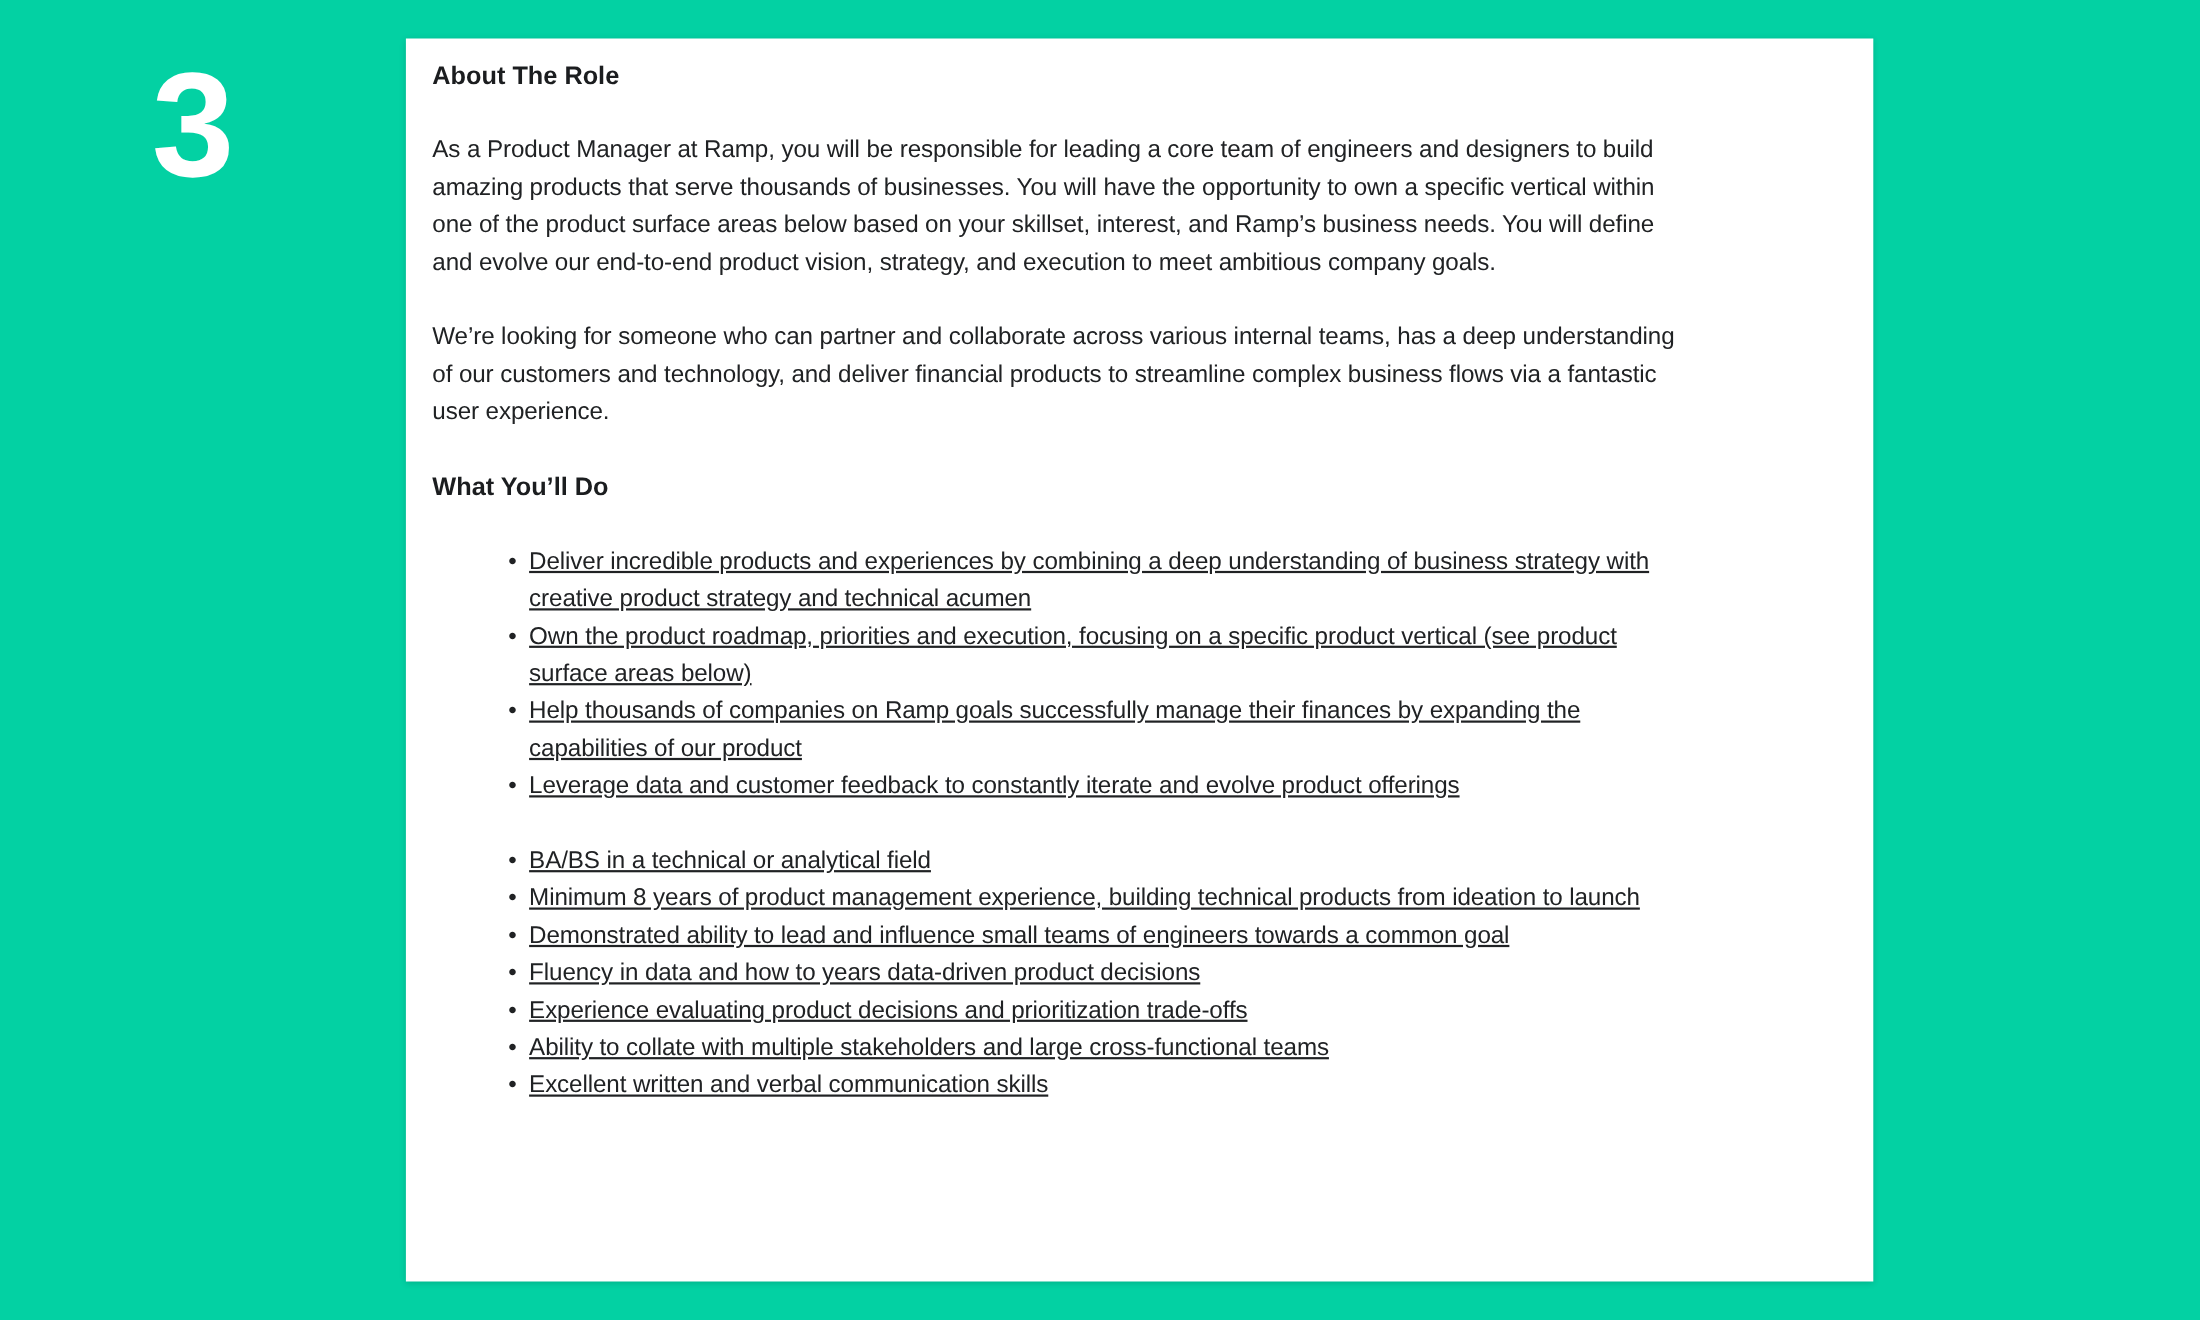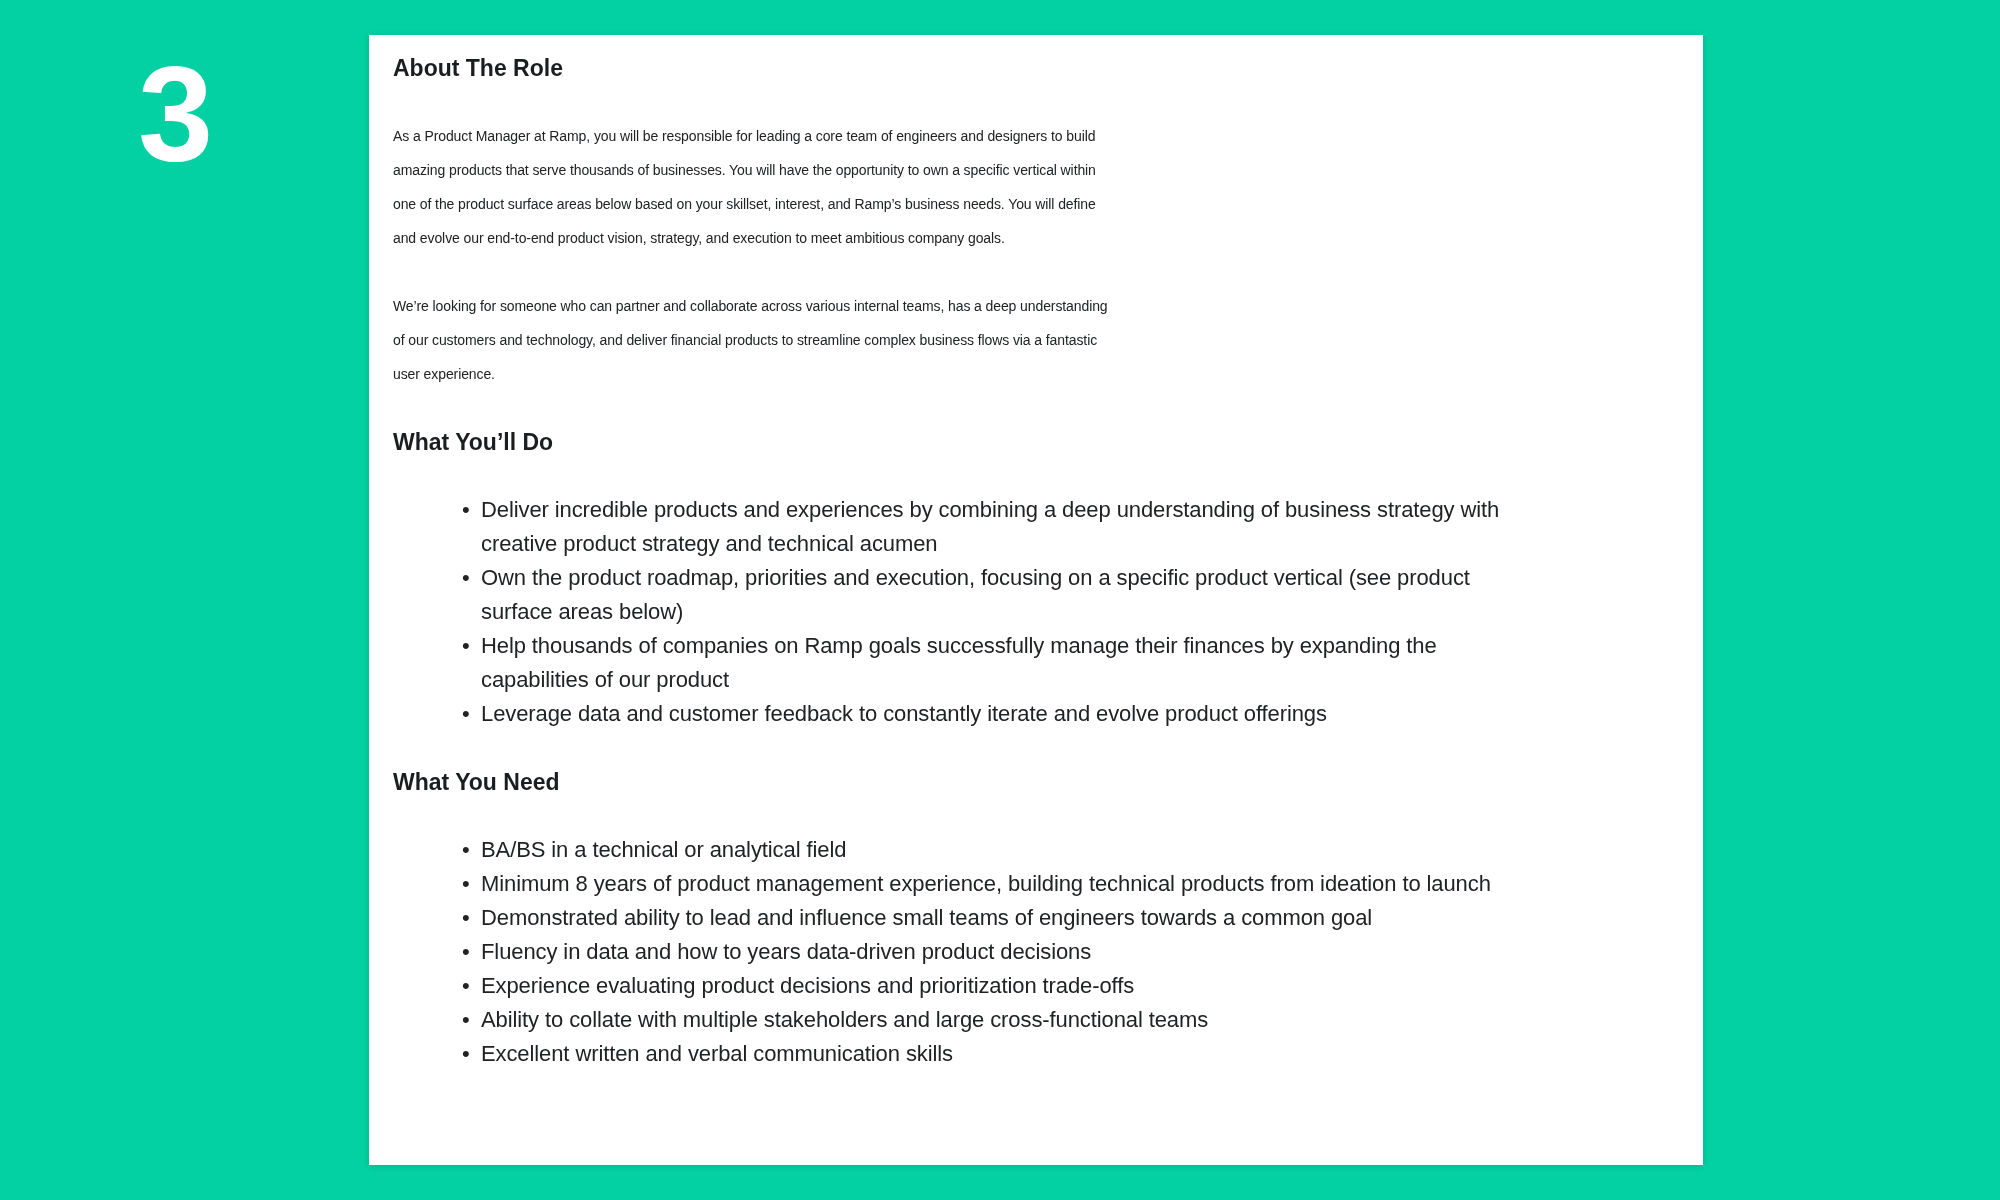--- a/index.html
+++ b/index.html
@@ -42,37 +42,38 @@
     margin-left: 36px;
   }
   .heading {
     font-size: 23px;
     font-weight: 700;
     line-height: 34px;
     margin: 0 0 34px 0;
     color: #1b1d1f;
   }
   .para {
-    font-size: 14px;
+    font-size: 22px;
     line-height: 34px;
     margin: 0 0 34px 0;
     white-space: pre-line;
     letter-spacing: -0.1px;
   }
   .bullets {
     list-style: none;
     margin: 0 0 34px 0;
     padding: 0 0 0 88px;
     font-size: 22px;
     line-height: 34px;
     letter-spacing: -0.1px;
   }
   .bullets li {
     position: relative;
     white-space: pre-line;
+    text-decoration: underline;
   }
   .bullets li::before {
     content: "\2022";
     position: absolute;
     left: -19px;
     top: 0;
   }
 </style>
 </head>
 <body>
@@ -99,21 +100,20 @@
     <ul class="bullets">
         <li>Deliver incredible products and experiences by combining a deep understanding of business strategy with
 creative product strategy and technical acumen</li>
         <li>Own the product roadmap, priorities and execution, focusing on a specific product vertical (see product
 surface areas below)</li>
         <li>Help thousands of companies on Ramp goals successfully manage their finances by expanding the
 capabilities of our product</li>
         <li>Leverage data and customer feedback to constantly iterate and evolve product offerings</li>
       </ul>
 
-    <h2 class="heading">What You Need</h2>
 
     <ul class="bullets">
         <li>BA/BS in a technical or analytical field</li>
         <li>Minimum 8 years of product management experience, building technical products from ideation to launch</li>
         <li>Demonstrated ability to lead and influence small teams of engineers towards a common goal</li>
         <li>Fluency in data and how to years data-driven product decisions</li>
         <li>Experience evaluating product decisions and prioritization trade-offs</li>
         <li>Ability to collate with multiple stakeholders and large cross-functional teams</li>
         <li>Excellent written and verbal communication skills</li>
       </ul>

